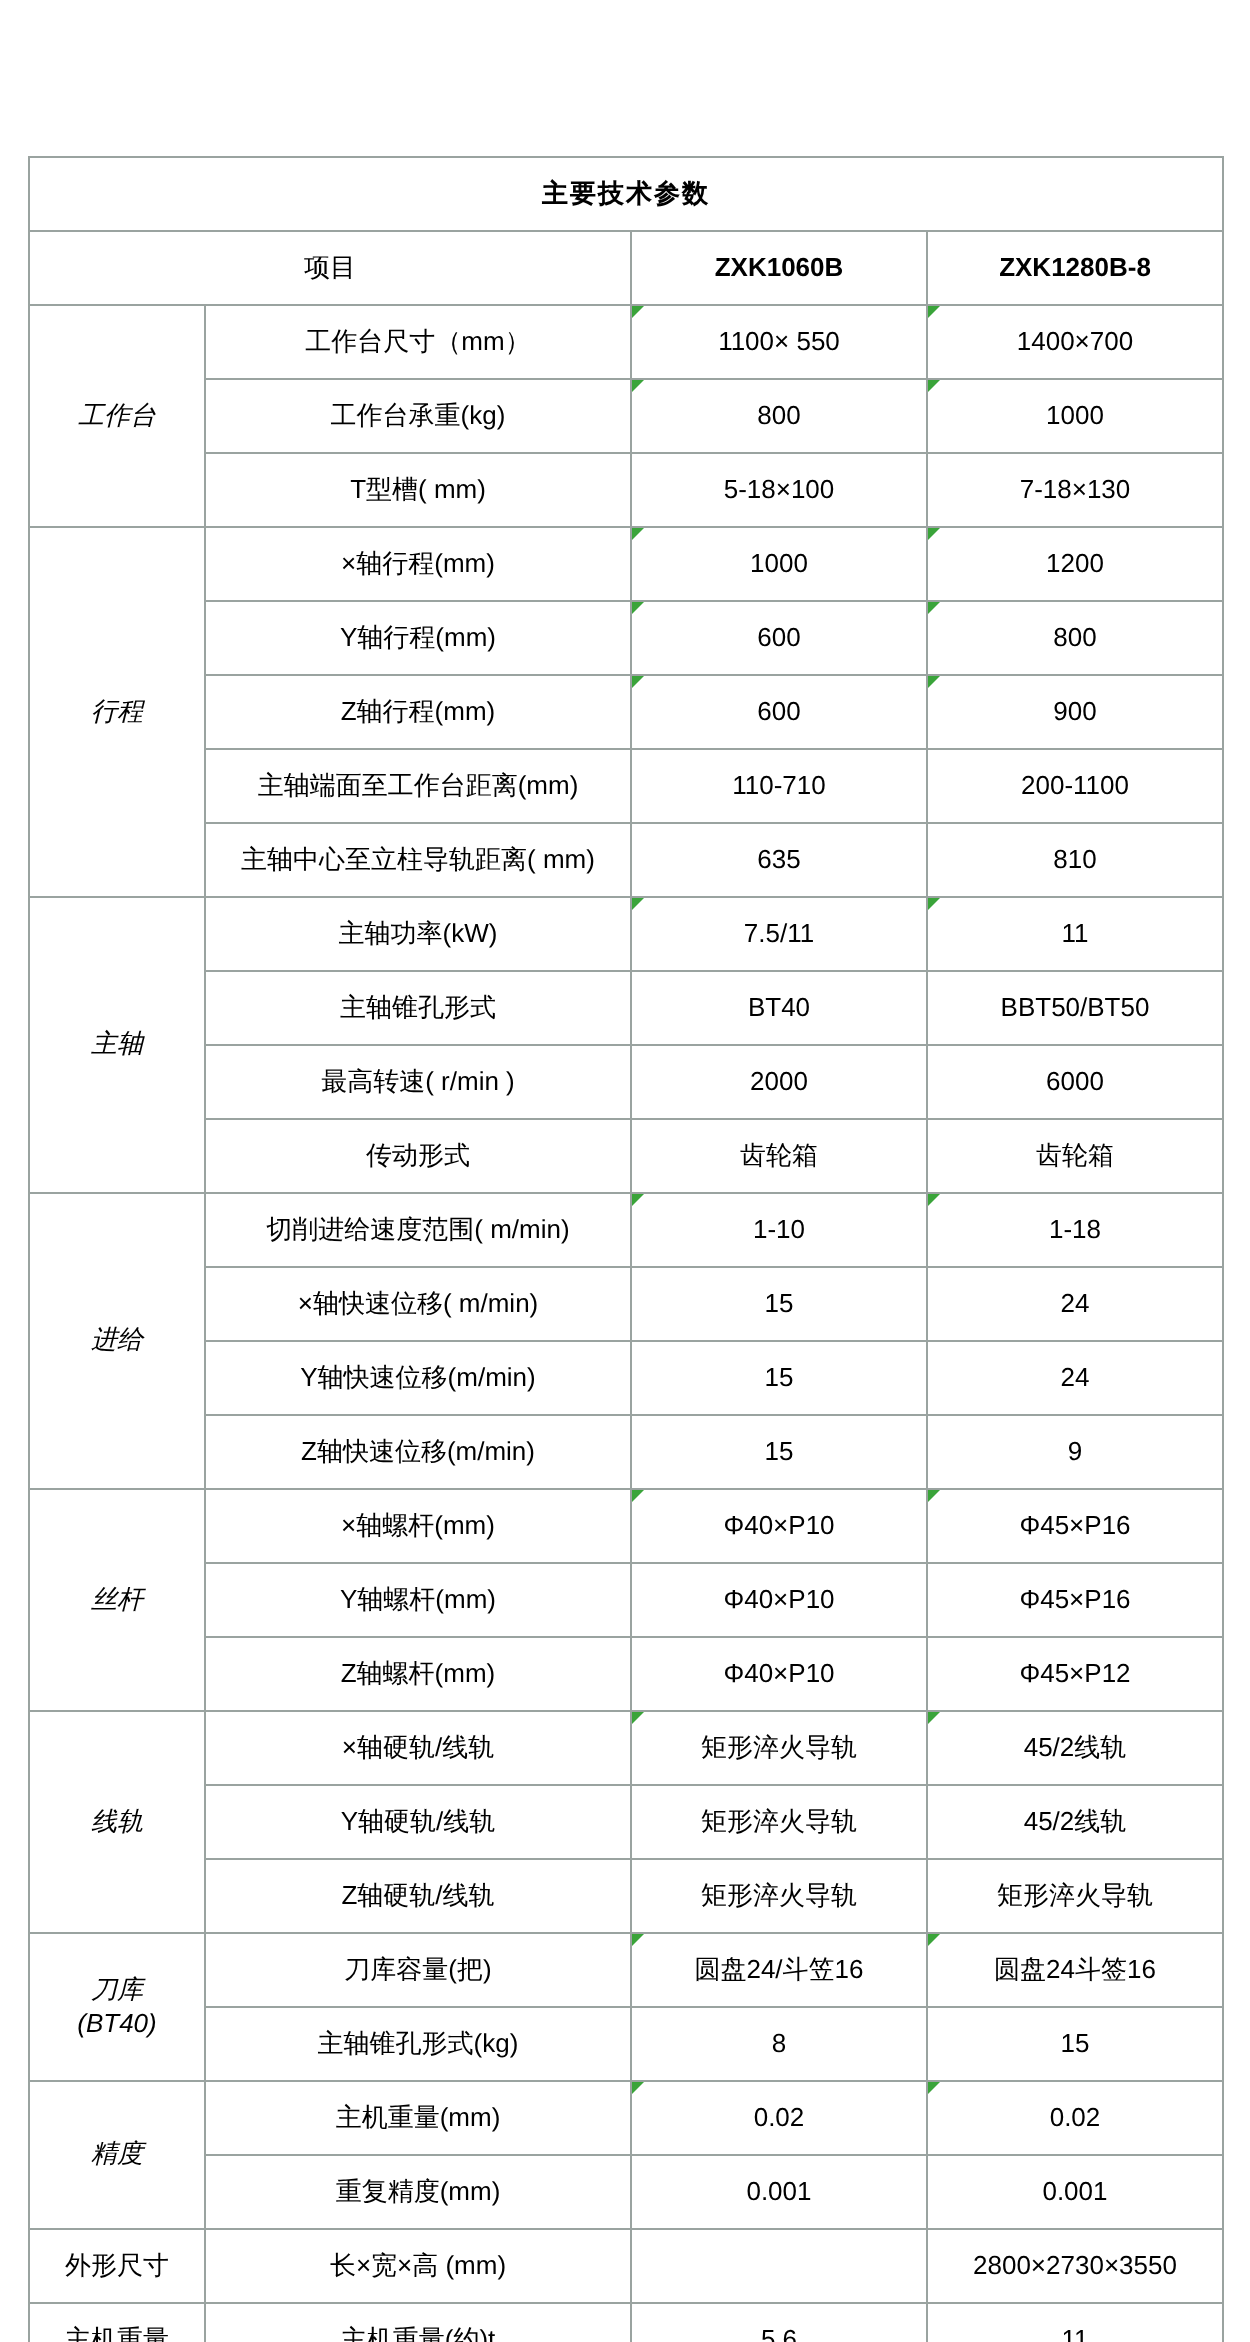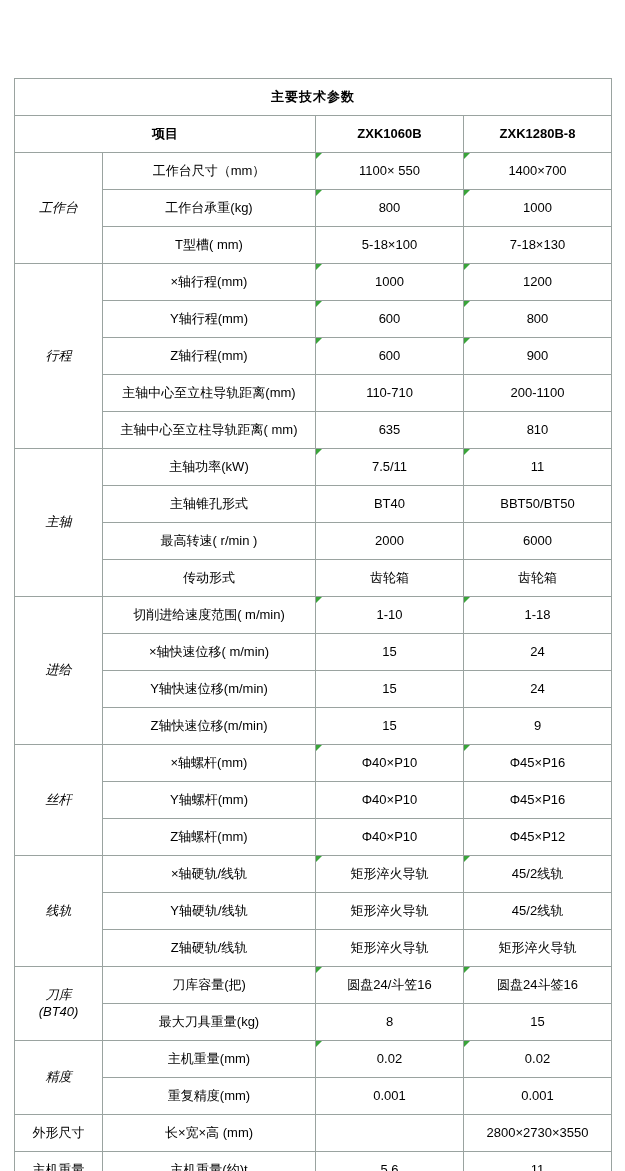--- a/index.html
+++ b/index.html
@@ -44,21 +44,21 @@
     letter-spacing: 1px;
     height: 34px;
   }
   .header-cell {
     font-size: 14px;
     font-weight: bold;
     height: 32px;
   }
   .header-item {
     font-size: 14px;
-    font-weight: bold;
+    font-weight: normal;
     height: 32px;
   }
   .group-cell {
     font-size: 14px;
   }
   .group-cell .g-line {
     display: block;
     font-style: italic;
   }
   .label-cell {
@@ -137,21 +137,21 @@
           <td class="label-cell">Y轴行程(mm)</td>
           <td class="val-cell tri">600</td>
           <td class="val-cell tri">800</td>
         </tr>
         <tr>
           <td class="label-cell">Z轴行程(mm)</td>
           <td class="val-cell tri">600</td>
           <td class="val-cell tri">900</td>
         </tr>
         <tr>
-          <td class="label-cell">主轴中心至立柱导轨距离(mm)</td>
+          <td class="label-cell">主轴端面至工作台距离(mm)</td>
           <td class="val-cell">110-710</td>
           <td class="val-cell">200-1100</td>
         </tr>
         <tr>
           <td class="label-cell">主轴中心至立柱导轨距离( mm)</td>
           <td class="val-cell">635</td>
           <td class="val-cell">810</td>
         </tr>
         <tr>
           <td class="group-cell" rowspan="4">
@@ -238,21 +238,21 @@
         <tr>
           <td class="group-cell" rowspan="2">
             <span class="g-line">刀库</span>
             <span class="g-line">(BT40)</span>
           </td>
           <td class="label-cell">刀库容量(把)</td>
           <td class="val-cell tri">圆盘24/斗笠16</td>
           <td class="val-cell tri">圆盘24斗签16</td>
         </tr>
         <tr>
-          <td class="label-cell">最大刀具重量(kg)</td>
+          <td class="label-cell">主轴锥孔形式(kg)</td>
           <td class="val-cell">8</td>
           <td class="val-cell">15</td>
         </tr>
         <tr>
           <td class="group-cell" rowspan="2">
             <span class="g-line">精度</span>
           </td>
           <td class="label-cell">主机重量(mm)</td>
           <td class="val-cell tri">0.02</td>
           <td class="val-cell tri">0.02</td>

